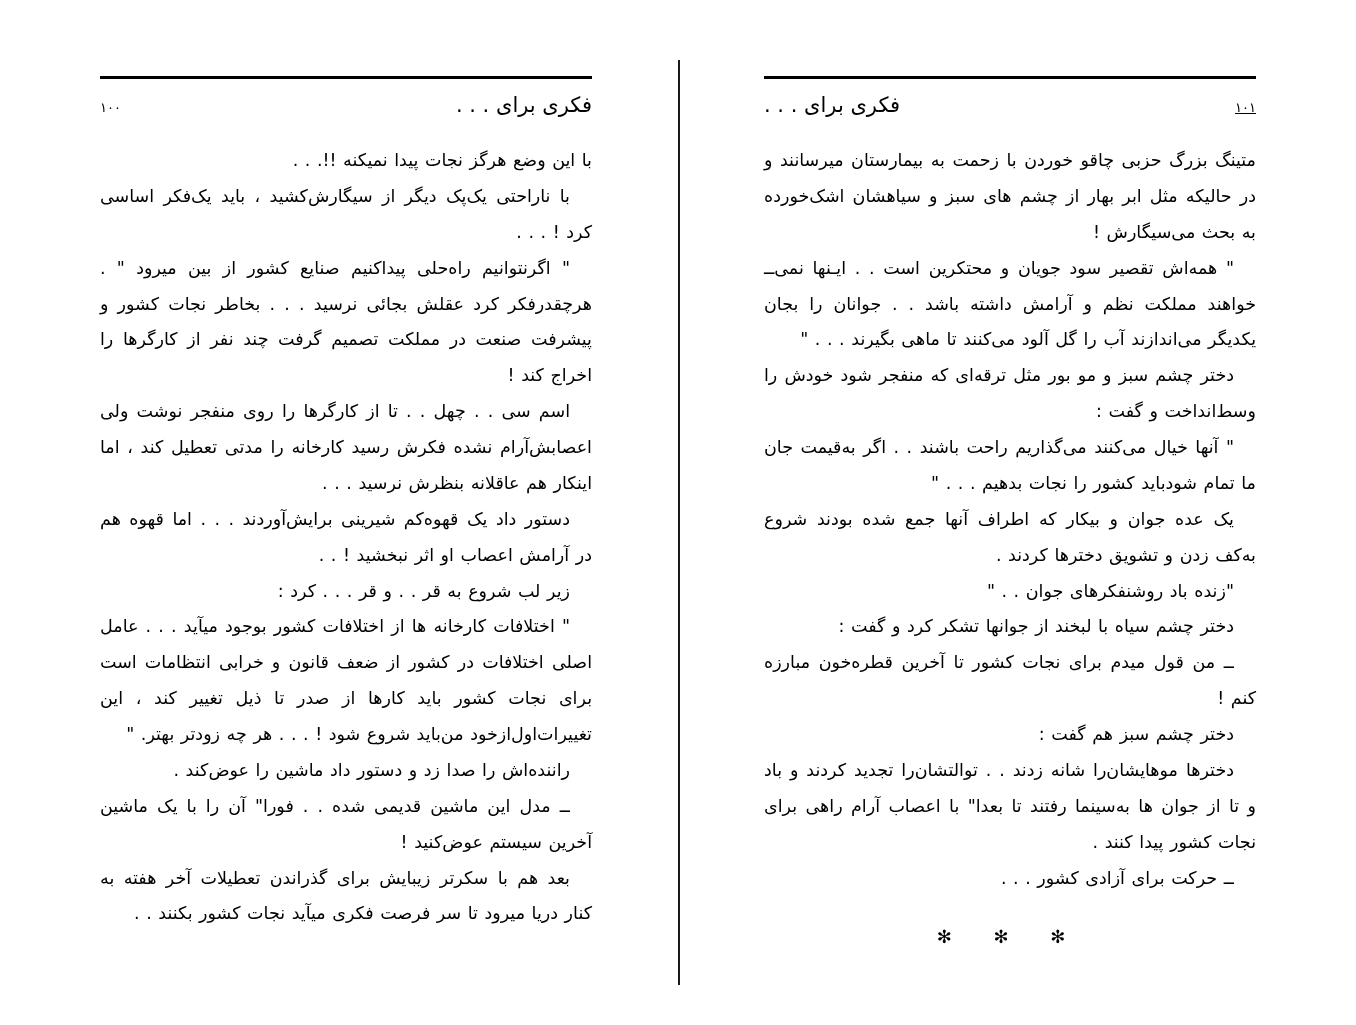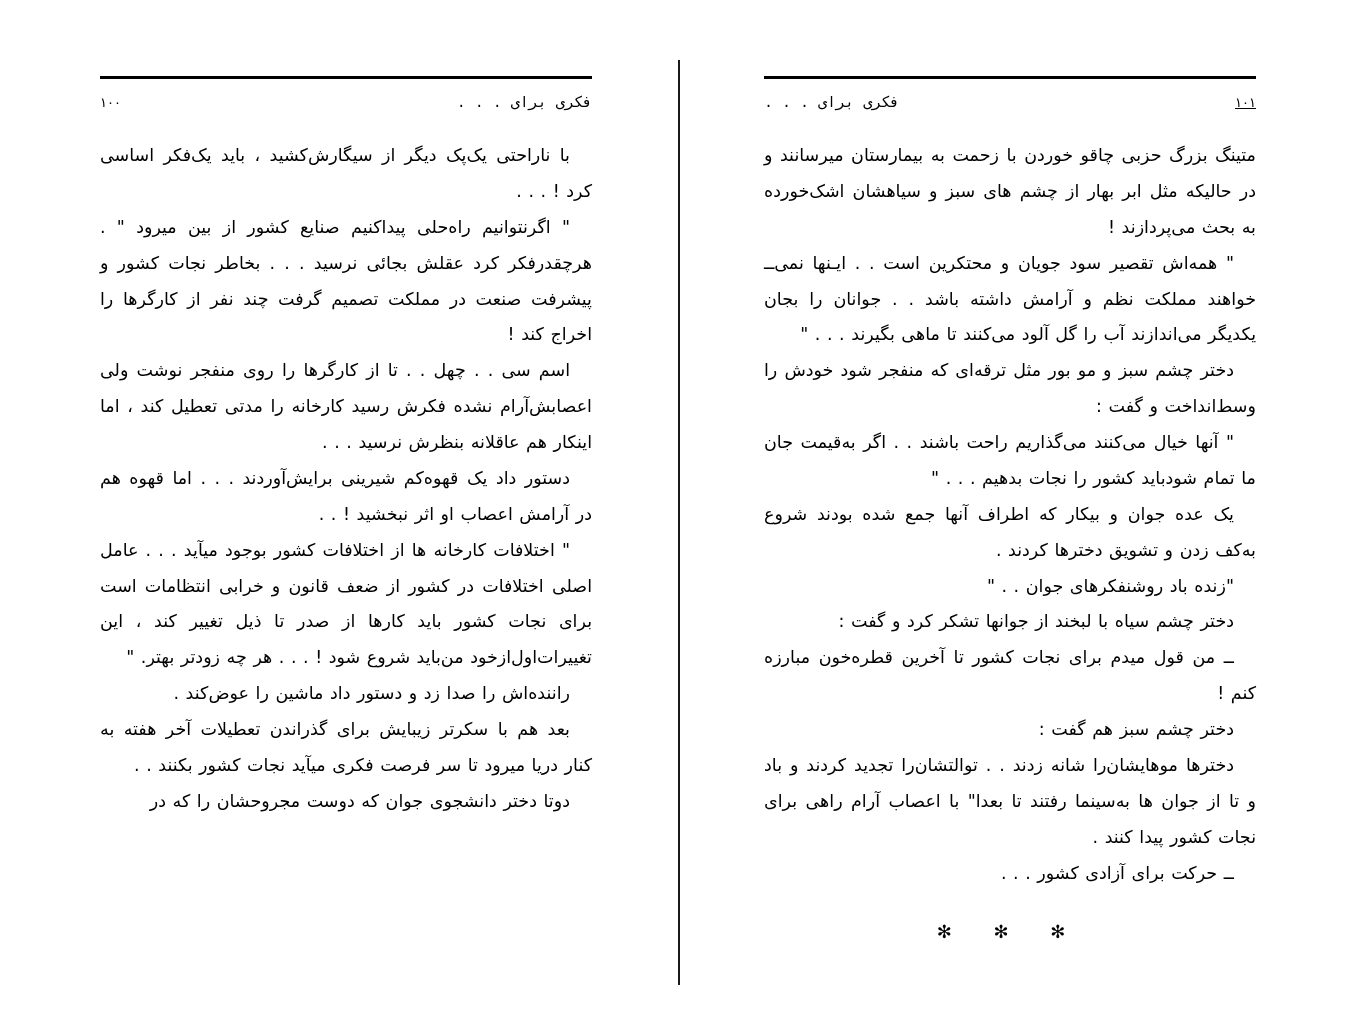--- a/index.html
+++ b/index.html
@@ -58,22 +58,21 @@
   .header {
     display: flex;
     align-items: baseline;
     justify-content: space-between;
     margin-top: 14px;
     font-size: 15px;
     letter-spacing: 1px;
     direction: rtl;
   }
   .header .running-title {
-    font-size: 15px;
-    font-family: Liberation Mono, monospace;
+    font-size: 21px;
   }
   .header .folio {
     font-size: 13px;
   }
   .header-left .running-title { order: 2; }
   .header-left .folio { order: 1; text-decoration: underline; }
   .body-text {
     margin-top: 26px;
     direction: rtl;
     text-align: justify;
@@ -105,41 +104,43 @@
   <div class="gutter"></div>
 
   <div class="page page-left">
     <div class="page-inner">
       <div class="rule"></div>
       <div class="header header-right">
         <span class="running-title">فکری برای . . .</span>
         <span class="folio">١٠٠</span>
       </div>
       <div class="body-text">
+        <p class="noindent">با این وضع هرگز نجات پیدا نمیکنه !!. . .</p>
         <p>با ناراحتی یک‌پک دیگر از سیگارش‌کشید ، باید یک‌فکر اساسی کرد ! . . .</p>
         <p>" اگرنتوانیم راه‌حلی پیداکنیم صنایع کشور از بین میرود " . هرچقدرفکر کرد عقلش بجائی نرسید . . . بخاطر نجات کشور و پیشرفت صنعت در مملکت تصمیم گرفت چند نفر از کارگرها را اخراج کند !</p>
         <p>اسم سی . . چهل . . تا از کارگرها را روی منفجر نوشت ولی اعصابش‌آرام نشده فکرش رسید کارخانه را مدتی تعطیل کند ، اما اینکار هم عاقلانه بنظرش نرسید . . .</p>
         <p>دستور داد یک قهوه‌کم شیرینی برایش‌آوردند . . . اما قهوه هم در آرامش اعصاب او اثر نبخشید ! . .</p>
+        <p>زیر لب شروع به قر . . و قر . . . کرد :</p>
         <p>" اختلافات کارخانه ها از اختلافات کشور بوجود میآید . . . عامل اصلی اختلافات در کشور از ضعف قانون و خرابی انتظامات است برای نجات کشور باید کارها از صدر تا ذیل تغییر کند ، این تغییرات‌اول‌ازخود من‌باید شروع شود ! . . . هر چه زودتر بهتر. "</p>
         <p>راننده‌اش را صدا زد و دستور داد ماشین را عوض‌کند .</p>
+        <p>ــ مدل این ماشین قدیمی شده . . فورا" آن را با یک ماشین آخرین سیستم عوض‌کنید !</p>
         <p>بعد هم با سکرتر زیبایش برای گذراندن تعطیلات آخر هفته به کنار دریا میرود تا سر فرصت فکری میآید نجات کشور بکنند . .</p>
-        <p>دوتا دختر دانشجوی جوان که دوست مجروحشان را که در</p>
       </div>
     </div>
   </div>
 
   <div class="page page-right">
     <div class="page-inner">
       <div class="rule"></div>
       <div class="header header-left">
         <span class="running-title">فکری برای . . .</span>
         <span class="folio">١٠١</span>
       </div>
       <div class="body-text">
-        <p class="noindent">متینگ بزرگ حزبی چاقو خوردن با زحمت به بیمارستان میرسانند و در حالیکه مثل ابر بهار از چشم های سبز و سیاهشان اشک‌خورده به بحث می‌پردازند !</p>
+        <p class="noindent">متینگ بزرگ حزبی چاقو خوردن با زحمت به بیمارستان میرسانند و در حالیکه مثل ابر بهار از چشم های سبز و سیاهشان اشک‌خورده به بحث می‌سیگارش !</p>
         <p>" همه‌اش تقصیر سود جویان و محتکرین است . . ایـنها نمی‌ــ خواهند مملکت نظم و آرامش داشته باشد . . جوانان را بجان یکدیگر می‌اندازند آب را گل آلود می‌کنند تا ماهی بگیرند . . . "</p>
         <p>دختر چشم سبز و مو بور مثل ترقه‌ای که منفجر شود خودش را وسط‌انداخت و گفت :</p>
         <p>" آنها خیال می‌کنند می‌گذاریم راحت باشند . . اگر به‌قیمت جان ما تمام شود‌باید کشور را نجات بدهیم . . . "</p>
         <p>یک عده جوان و بیکار که اطراف آنها جمع شده بودند شروع به‌کف زدن و تشویق دخترها کردند .</p>
         <p>"زنده باد روشنفکرهای جوان . . "</p>
         <p>دختر چشم سیاه با لبخند از جوانها تشکر کرد و گفت :</p>
         <p>ــ من قول میدم برای نجات کشور تا آخرین قطره‌خون مبارزه کنم !</p>
         <p>دختر چشم سبز هم گفت :</p>
         <p>دخترها موهایشان‌را شانه زدند . . توالتشان‌را تجدید کردند و باد و تا از جوان ها به‌سینما رفتند تا بعدا" با اعصاب آرام راهی برای نجات کشور پیدا کنند .</p>
         <p>ــ حرکت برای آزادی کشور . . .</p>

